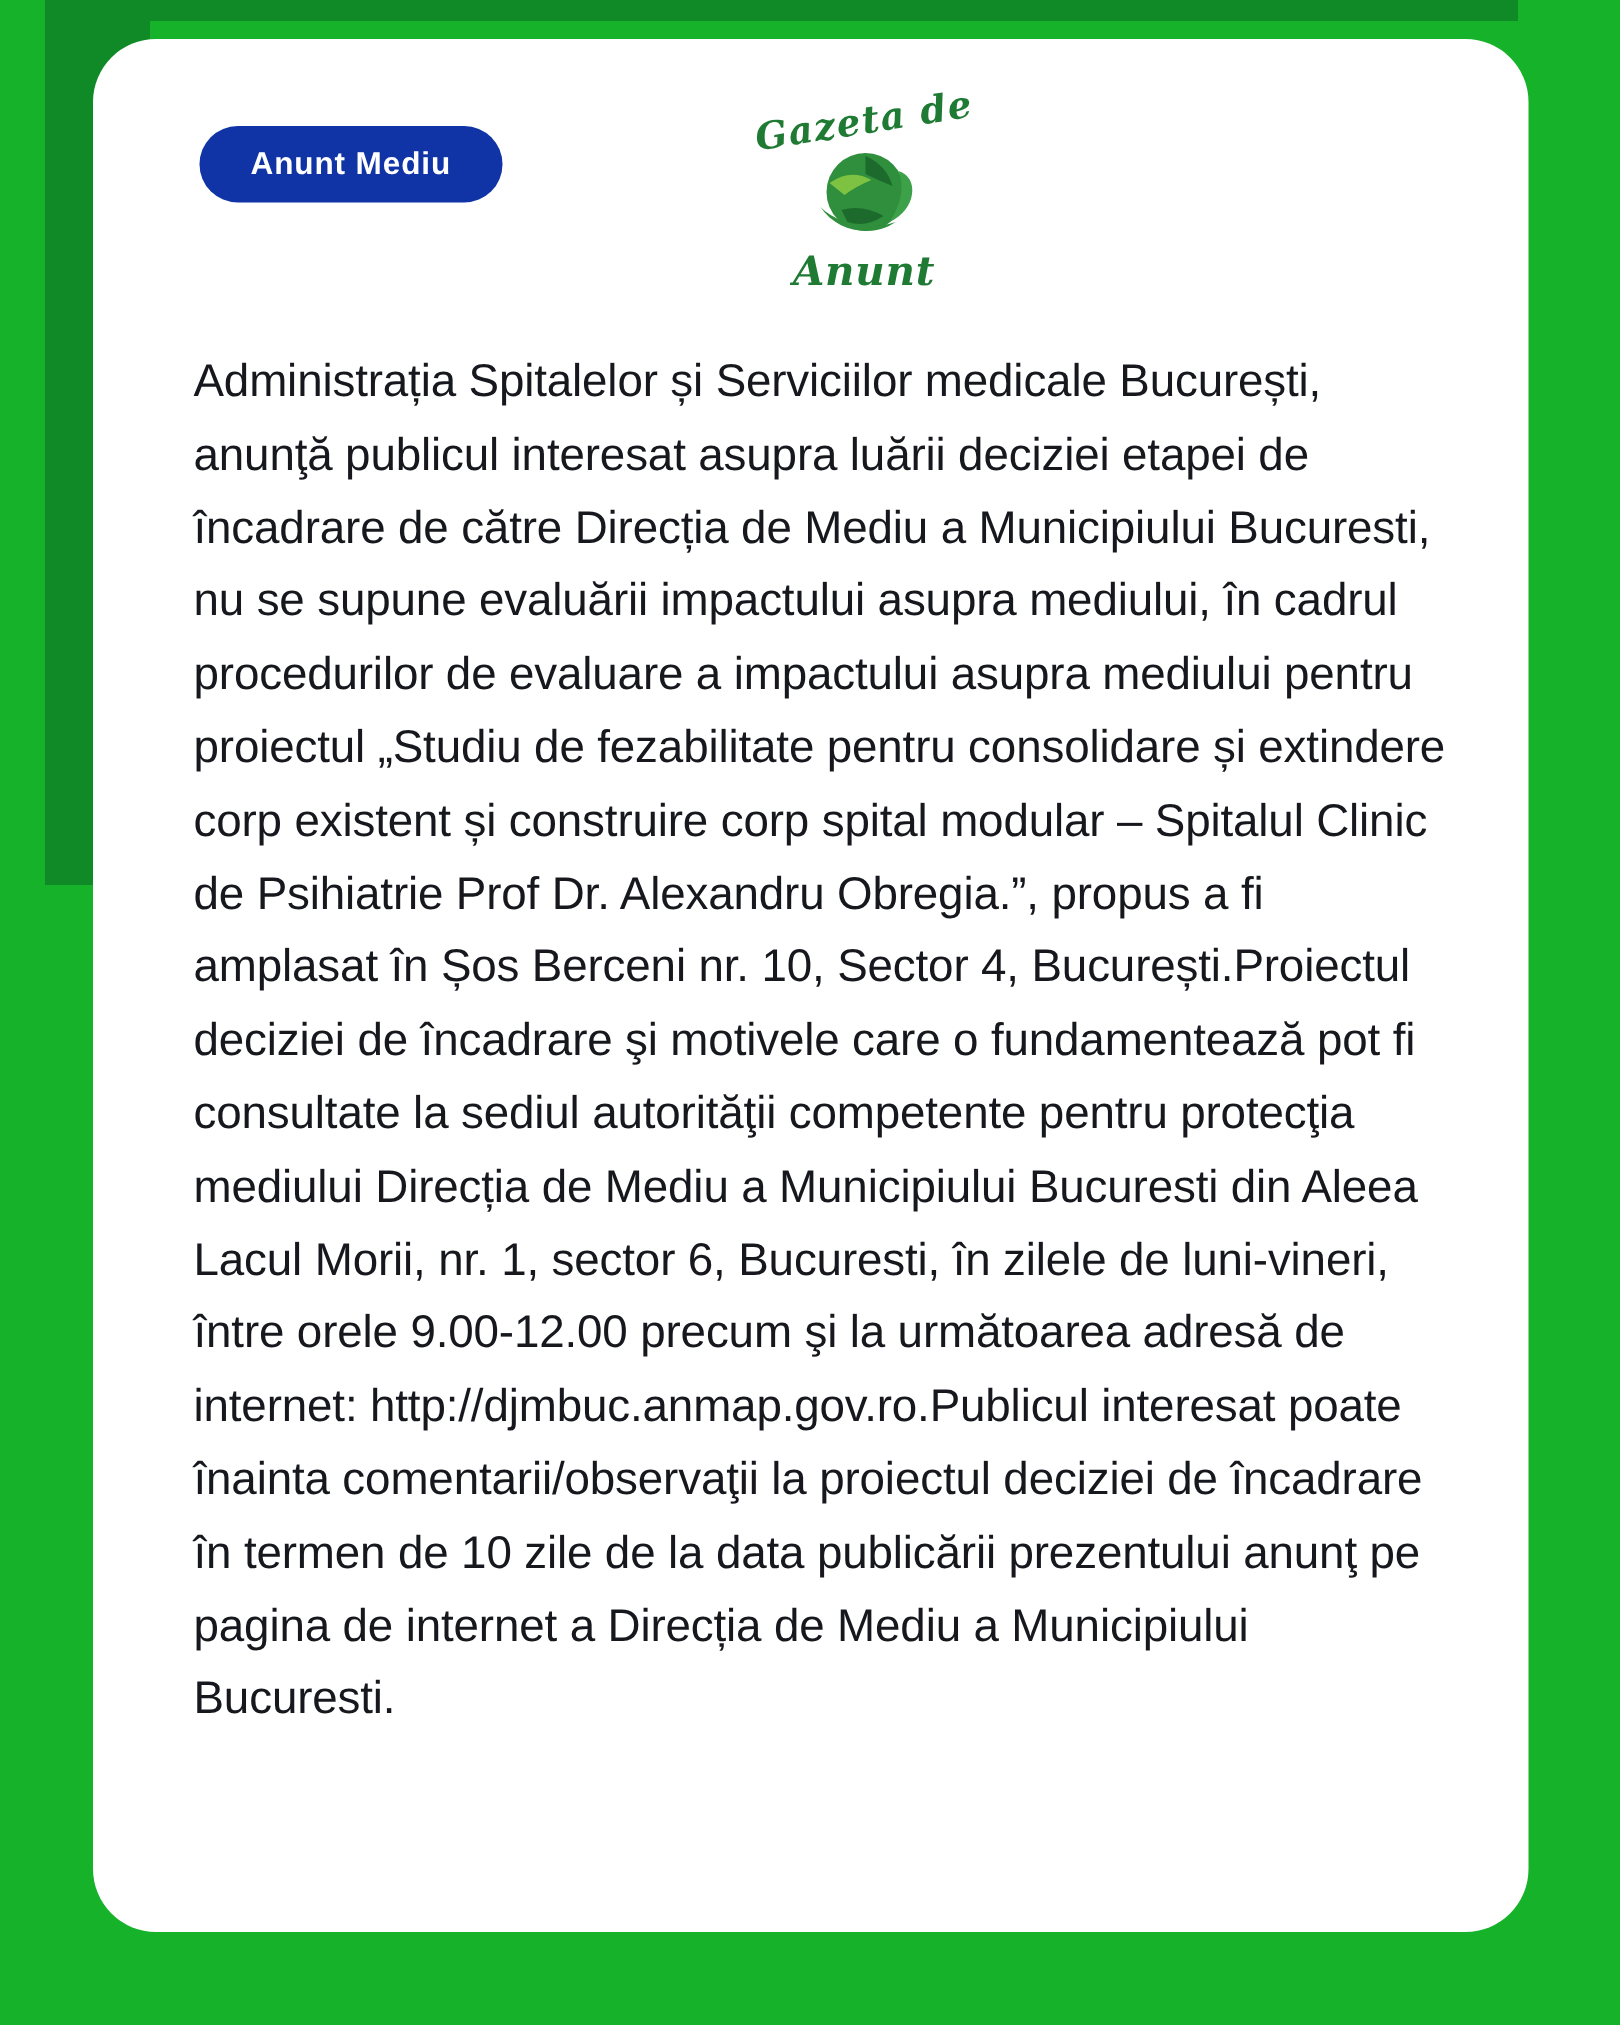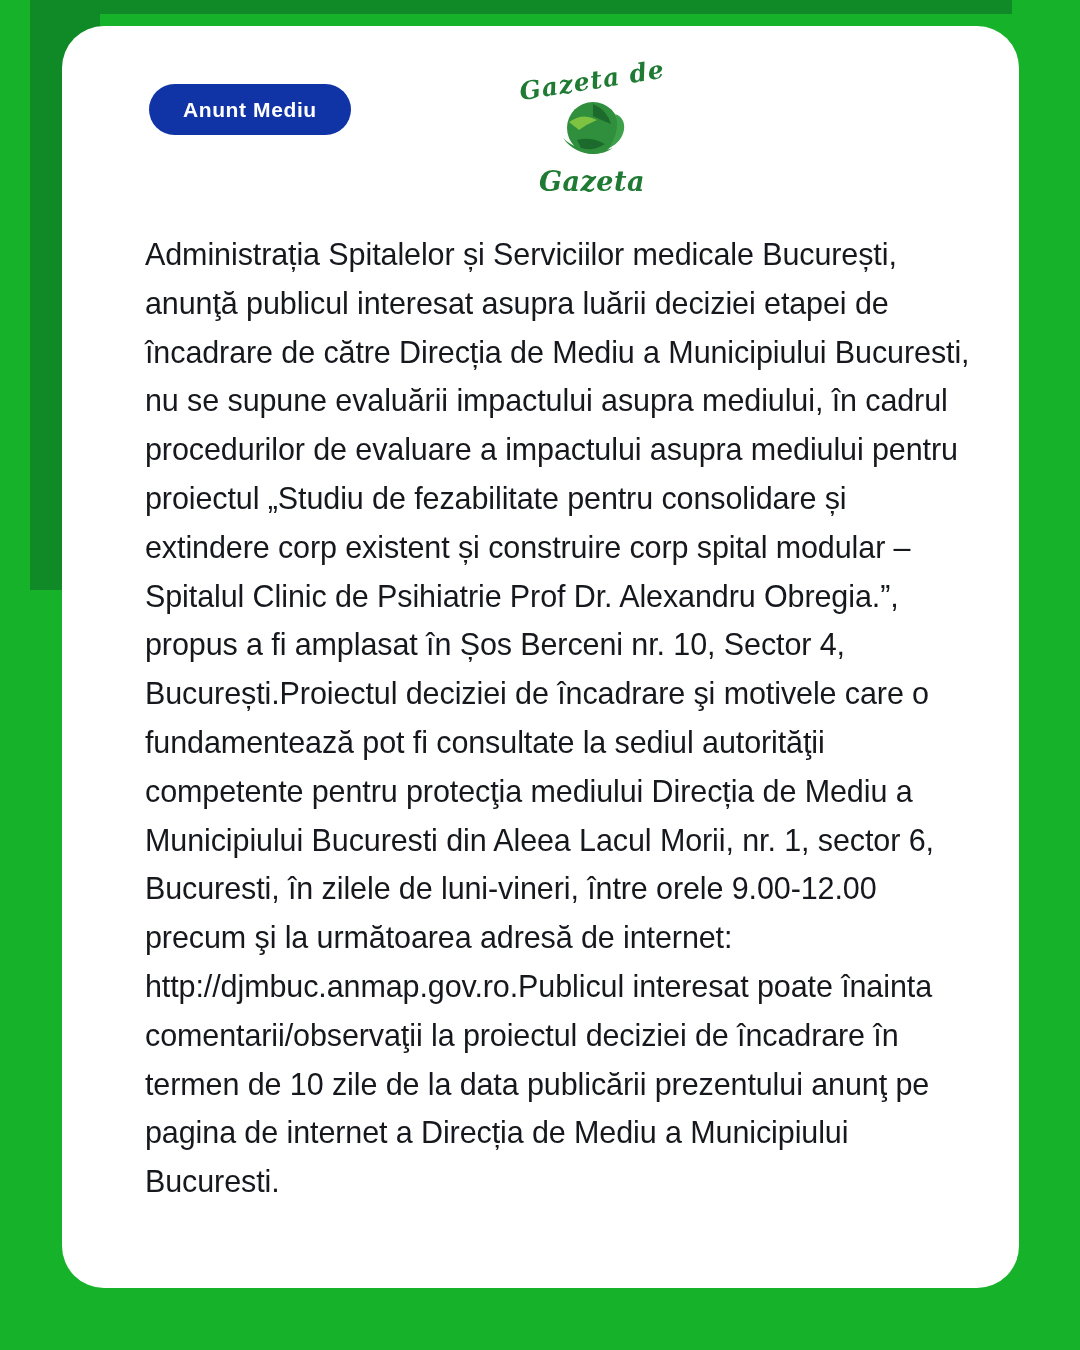--- a/index.html
+++ b/index.html
@@ -54,21 +54,21 @@
     width: 957px;
     height: 1262px;
     background: #ffffff;
     border-radius: 42px;
     overflow: hidden;
   }
 
   .card-inner {
     position: absolute;
     inset: 0;
-    padding: 26px 42px 0 35px;
+    padding: 26px 42px 0 19px;
     box-sizing: border-box;
   }
 
   
   .top-row {
     position: relative;
     height: 150px;
   }
 
   .badge {
@@ -166,20 +166,20 @@
         <div class="logo-globe">
           <svg viewBox="0 0 72 72" width="72" height="72" aria-hidden="true">
             <circle cx="36" cy="34" r="26" fill="#2f8f3c"></circle>
             <path d="M12 28 Q26 18 40 26 Q30 30 22 36 Z" fill="#7ec242"></path>
             <path d="M36 10 Q50 16 54 30 Q44 26 36 22 Z" fill="#1d6b2c"></path>
             <path d="M20 46 Q34 42 48 50 Q36 58 24 54 Z" fill="#1d6b2c"></path>
             <path d="M58 20 C72 24 70 46 52 54 C60 42 62 30 58 20 Z" fill="#3da14a"></path>
             <path d="M6 44 C18 62 42 64 56 54 C40 60 18 56 6 44 Z" fill="#2f8f3c"></path>
           </svg>
         </div>
-        <div class="logo-word-bottom">Gazeta</div>
+        <div class="logo-word-bottom">Anunt</div>
       </div>
     </div>
 
 
     <p class="body-text">Administrația Spitalelor și Serviciilor medicale București, anunţă publicul interesat asupra luării deciziei etapei de încadrare de către Direcția de Mediu a Municipiului Bucuresti, nu se supune evaluării impactului asupra mediului, în cadrul procedurilor de evaluare a impactului asupra mediului pentru proiectul „Studiu de fezabilitate pentru consolidare și extindere corp existent și construire corp spital modular – Spitalul Clinic de Psihiatrie Prof Dr. Alexandru Obregia.”, propus a fi amplasat în Șos Berceni nr. 10, Sector 4, București.Proiectul deciziei de încadrare şi motivele care o fundamentează pot fi consultate la sediul autorităţii competente pentru protecţia mediului Direcția de Mediu a Municipiului Bucuresti din Aleea Lacul Morii, nr. 1, sector 6, Bucuresti, în zilele de luni-vineri, între orele 9.00-12.00 precum şi la următoarea adresă de internet: http://djmbuc.anmap.gov.ro.Publicul interesat poate înainta comentarii/observaţii la proiectul deciziei de încadrare în termen de 10 zile de la data publicării prezentului anunţ pe pagina de internet a Direcția de Mediu a Municipiului Bucuresti.</p>
   </div>
 </div>
 
 </body></html>

